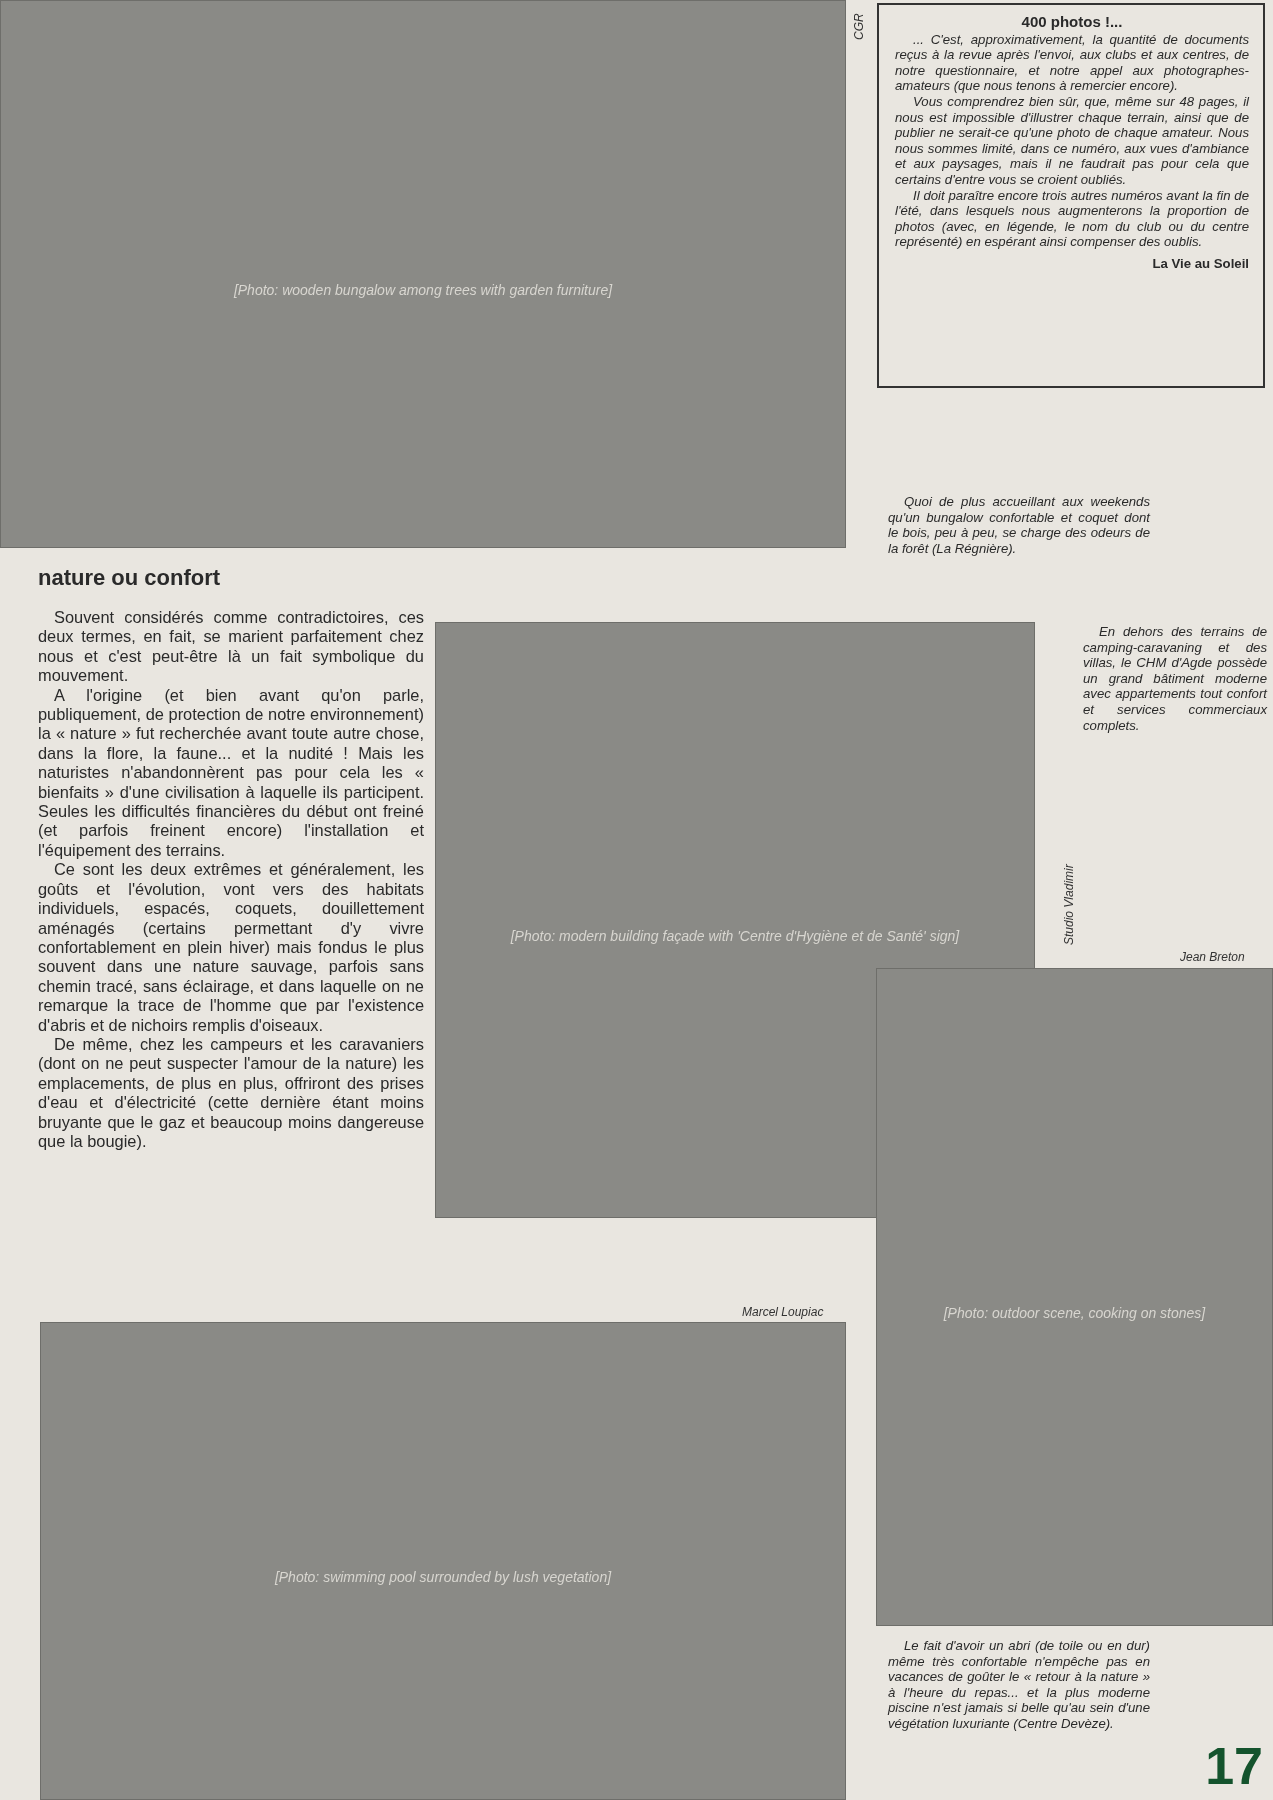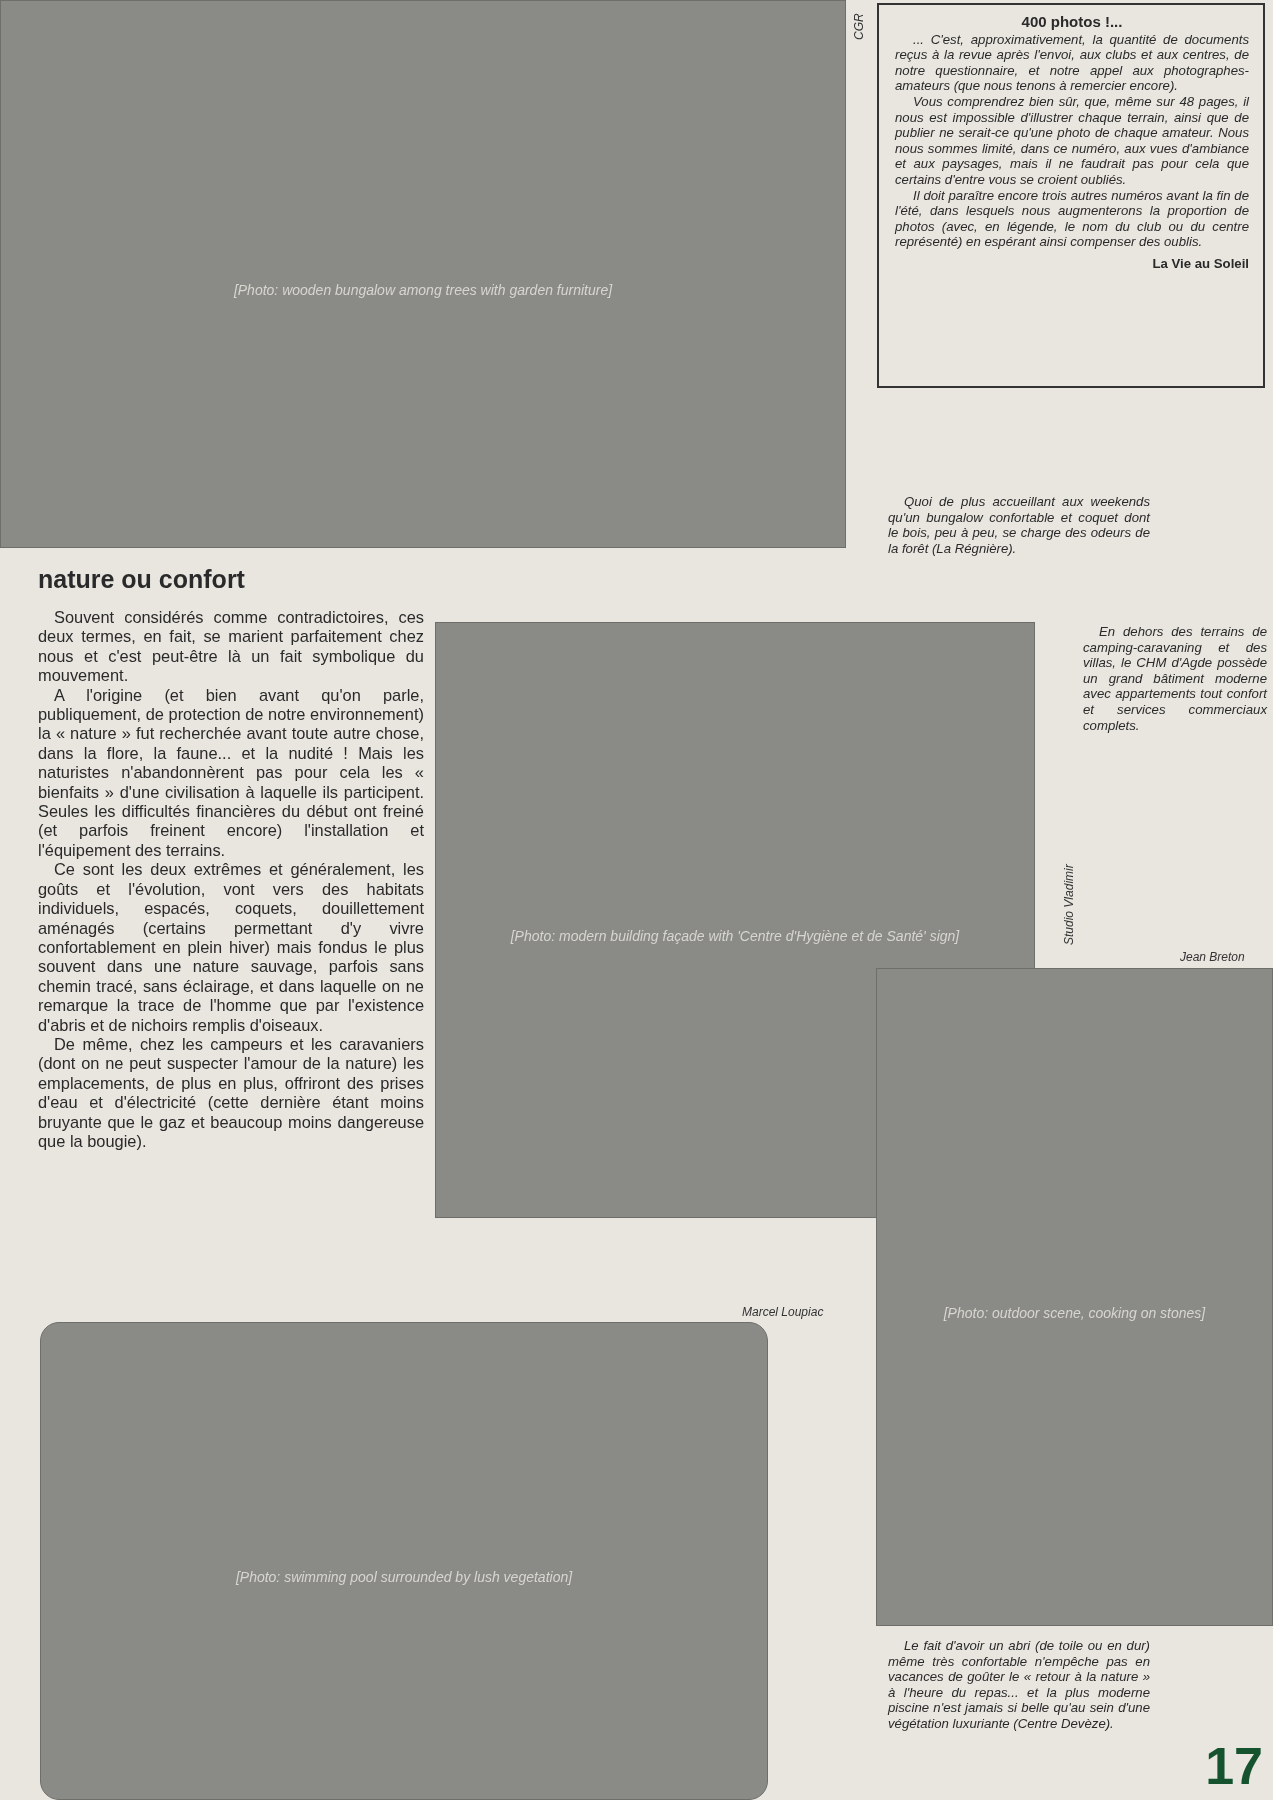--- a/index.html
+++ b/index.html
@@ -17,21 +17,21 @@
     .box {
       position: absolute; left: 877px; top: 3px; width: 388px; height: 385px;
       border: 2px solid #333; padding: 9px 14px 10px 16px;
       font-size: 13.2px; line-height: 15.6px; font-style: italic; text-align: justify;
     }
     .box h3 { font-style: normal; font-size: 15px; text-align: center; margin-bottom: 2px; font-weight: bold; }
     .box p { text-indent: 18px; }
     .box .sig { text-align: right; font-style: normal; font-weight: bold; margin-top: 6px; }
     .caption { position: absolute; font-size: 13.2px; line-height: 15.6px; font-style: italic; text-align: justify; }
     .caption p { text-indent: 16px; }
-    .section-title { position: absolute; left: 38px; top: 565px; font-size: 25px; font-weight: bold; }
+    .section-title { position: absolute; left: 38px; top: 565px; font-size: 22px; font-weight: bold; }
     .article {
       position: absolute; left: 38px; top: 608px; width: 386px;
       font-size: 16.4px; line-height: 19.4px; text-align: justify;
     }
     .article p { text-indent: 16px; }
     .page-num { position: absolute; right: 10px; bottom: 4px; font-size: 52px; font-weight: bold; color: #14532d; }
   </style>
 </head>
 <body>
 
@@ -68,21 +68,21 @@
 <div class="caption" style="left:1083px;top:624px;width:184px;">
   <p>En dehors des terrains de camping-caravaning et des villas, le CHM d'Agde possède un grand bâtiment moderne avec appartements tout confort et services commerciaux complets.</p>
 </div>
 
 <span class="credit" style="left:1180px;top:950px;">Jean Breton</span>
 <div class="photo" style="left:876px;top:968px;width:397px;height:658px;padding-left:30px;">
   <span class="photo-label">[Photo: outdoor scene, cooking on stones]</span>
 </div>
 
 <span class="credit" style="left:742px;top:1305px;">Marcel Loupiac</span>
-<div class="photo" style="left:40px;top:1322px;width:728px;height:478px;border-radius:19px;">
+<div class="photo" style="left:40px;top:1322px;width:806px;height:478px;">
   <span class="photo-label">[Photo: swimming pool surrounded by lush vegetation]</span>
 </div>
 
 <div class="caption" style="left:888px;top:1638px;width:262px;">
   <p>Le fait d'avoir un abri (de toile ou en dur) même très confortable n'empêche pas en vacances de goûter le « retour à la nature » à l'heure du repas... et la plus moderne piscine n'est jamais si belle qu'au sein d'une végétation luxuriante (Centre Devèze).</p>
 </div>
 
 <div class="page-num">17</div>
 
 </body></html>

